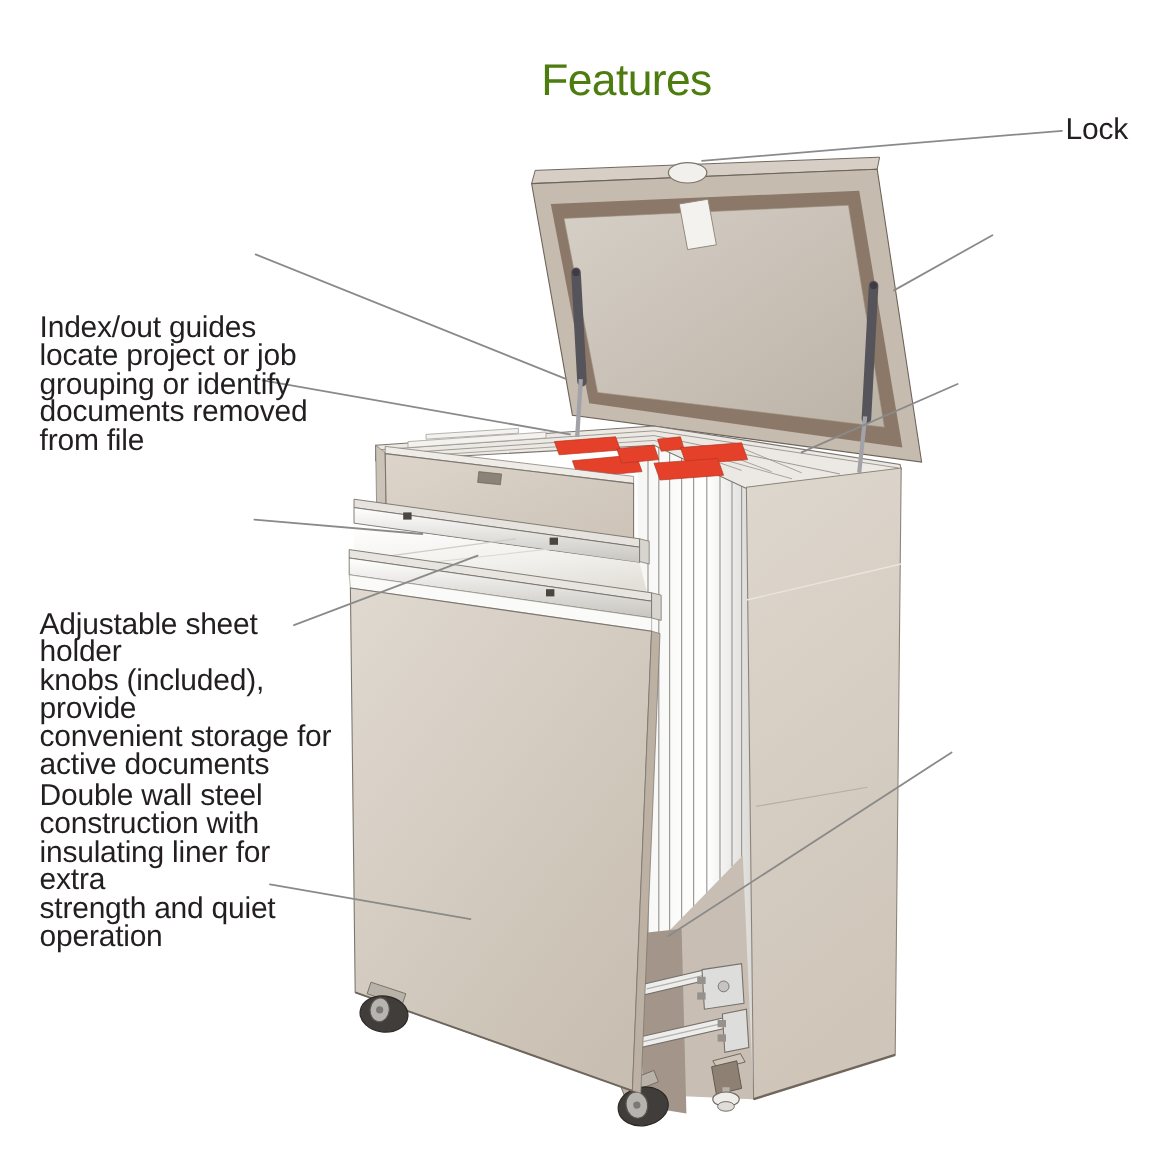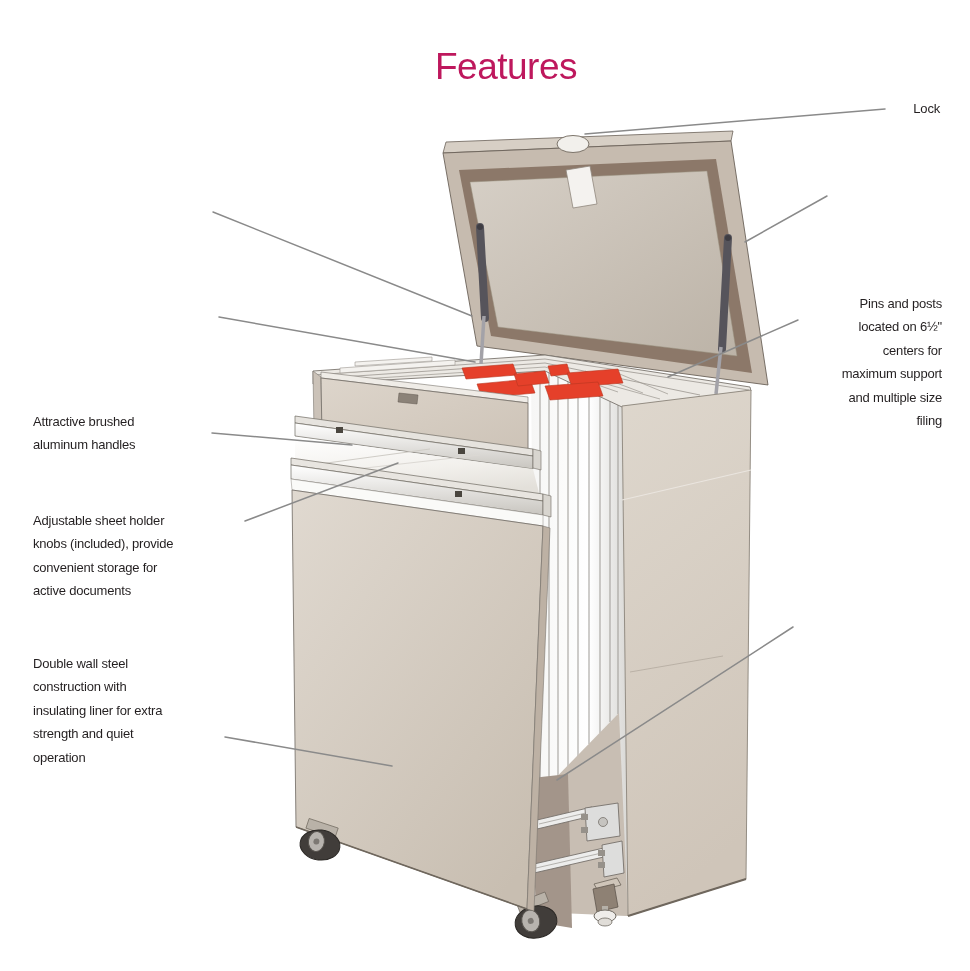--- a/index.html
+++ b/index.html
@@ -1,21 +1,21 @@
 <!DOCTYPE html>
 <html><head>
 <meta charset="utf-8">
 <style>
   html,body{margin:0;padding:0;background:#fff;}
   #stage{position:relative;width:970px;height:971px;background:#fff;overflow:hidden;
          font-family:"Liberation Sans",sans-serif;}
   #art{position:absolute;left:0;top:0;}
-  .title{position:absolute;left:506px;top:46px;transform:translateX(-50%);
-         font-size:37px;font-weight:400;letter-spacing:-0.5px;color:#be185d;white-space:nowrap;}
-  .callout{position:absolute;font-size:13px;line-height:23.4px;color:#231f20;
+  .title{position:absolute;left:522px;top:46px;transform:translateX(-50%);
+         font-size:37px;font-weight:400;letter-spacing:-0.5px;color:#4d7c0f;white-space:nowrap;}
+  .callout{position:absolute;font-size:25px;line-height:23.4px;color:#231f20;
            white-space:pre-line;letter-spacing:-0.2px;}
   .callout.right{text-align:right;}
 </style>
 </head>
 <body>
 
 <div id="stage">
 
   <svg id="art" width="970" height="971" viewBox="0 0 970 971">
     <defs>
@@ -190,33 +190,30 @@
       <line x1="225" y1="737" x2="392" y2="766"></line>
       <line x1="585" y1="134" x2="885" y2="109"></line>
       <line x1="745" y1="242" x2="827" y2="196"></line>
       <line x1="668" y1="377" x2="798" y2="320"></line>
       <line x1="557" y1="780" x2="793" y2="627"></line>
     </g>
   </svg>
 
   <div class="title">Features</div>
 
-  <div class="callout" style="left:33px;top:410px;width:240px">Attractive brushed
-aluminum handles</div>
+  <div class="callout" style="left:33px;top:262px;width:240px">Index/out guides
+locate project or job
+grouping or identify
+documents removed
+from file</div>
   <div class="callout" style="left:33px;top:652px;width:250px">Double wall steel
 construction with
 insulating liner for extra
 strength and quiet
 operation</div>
   <div class="callout" style="left:33px;top:509px;width:250px">Adjustable sheet holder
 knobs (included), provide
 convenient storage for
 active documents</div>
 
   <div class="callout right" style="right:30px;top:97px;width:220px">Lock</div>
-  <div class="callout right" style="right:28px;top:292px;width:230px">Pins and posts
-located on 6½"
-centers for
-maximum support
-and multiple size
-filing</div>
 
 </div>
 
 </body></html>

